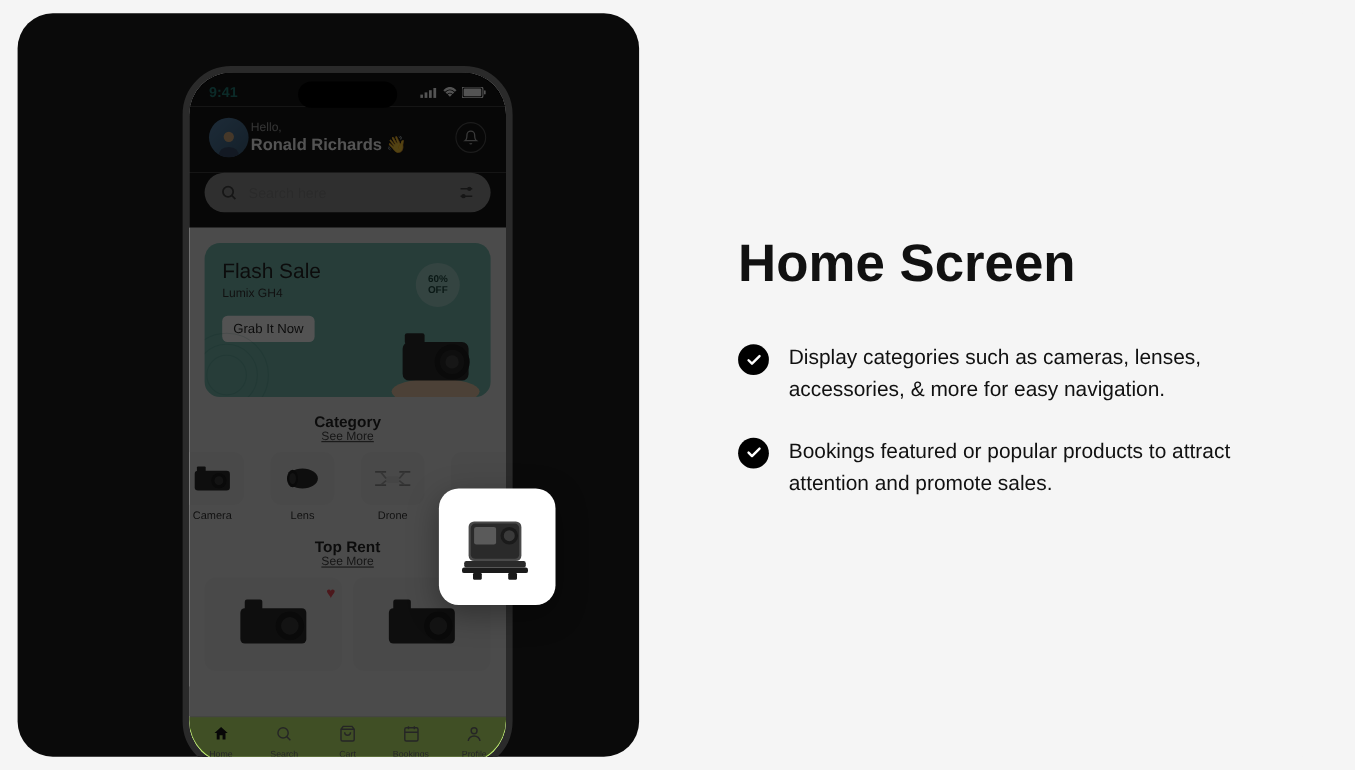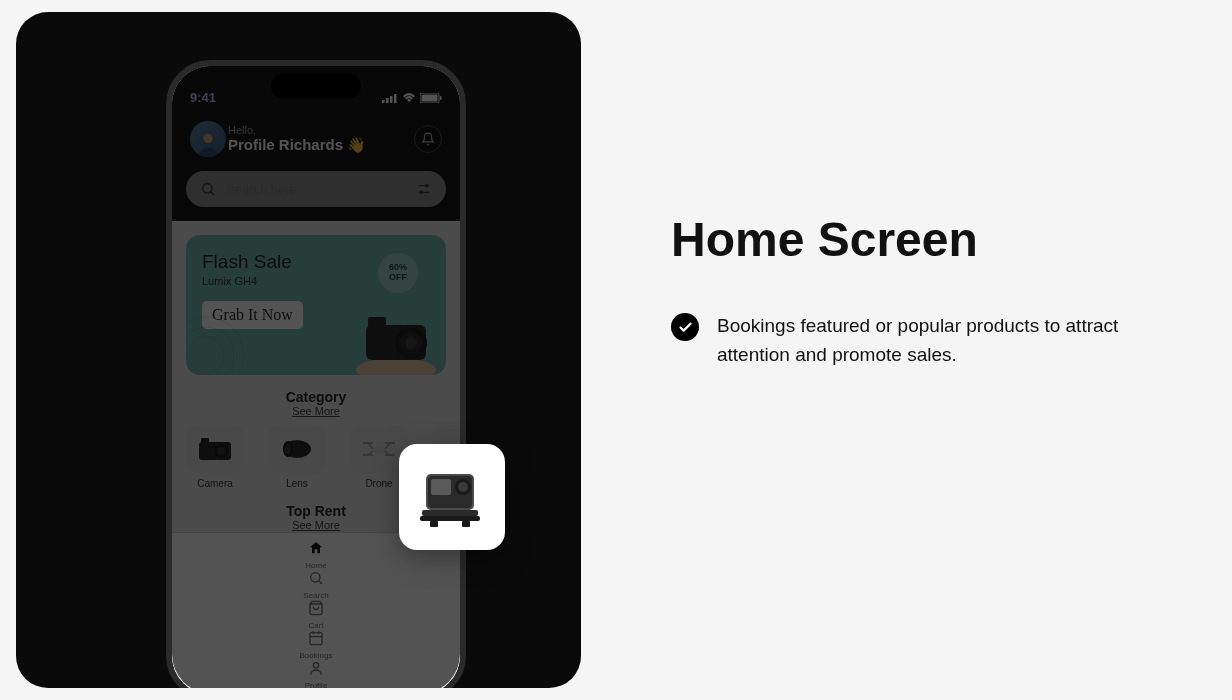--- a/index.html
+++ b/index.html
@@ -2,50 +2,50 @@
 <html><head>
 <meta charset="utf-8">
 <style>
 * { margin: 0; padding: 0; box-sizing: border-box; font-family: -apple-system, BlinkMacSystemFont, 'Segoe UI', sans-serif; }
 body { background: #f5f5f5; width: 1232px; height: 700px; overflow: hidden; }
 .card { background: #f5f5f5; border-radius: 32px; width: 1200px; height: 676px; margin: 12px 16px; display: flex; }
 .left-panel { background: #0a0a0a; border-radius: 32px; width: 565px; height: 676px; position: relative; overflow: hidden; }
 .phone-frame { position: absolute; top: 48px; left: 150px; width: 300px; height: 640px; background: #000; border: 6px solid #2a2a2a; border-radius: 44px; overflow: hidden; }
 .phone-screen { background: #e5e5e5; width: 100%; height: 100%; position: relative; }
 .dark-overlay { position: absolute; inset: 0; background: rgba(10,10,10,0.7); pointer-events: none; z-index: 5; border-radius: 40px; }
-.status-bar { background: #000; color: #c4b5fd; padding: 24px 18px 6px; display: flex; justify-content: space-between; align-items: center; font-size: 13px; font-weight: 600; }
+.status-bar { background: #000; color: #0f766e; padding: 10px 18px 6px; display: flex; justify-content: space-between; align-items: center; font-size: 13px; font-weight: 600; }
 .notch { position: absolute; top: 8px; left: 50%; transform: translateX(-50%); width: 90px; height: 24px; background: #000; border-radius: 14px; z-index: 10; }
 .status-icons { display: flex; gap: 4px; align-items: center; }
 .header-section { background: #000; padding: 10px 18px 14px; display: flex; align-items: center; gap: 2px; }
 .avatar { width: 36px; height: 36px; border-radius: 50%; background: linear-gradient(135deg,#4a7ba6,#2d5272); display: flex; align-items: flex-end; justify-content: center; overflow: hidden; }
 .avatar svg { width: 28px; height: 28px; }
 .greeting { flex: 1; color: #fff; }
 .greeting-small { font-size: 11px; color: #999; }
 .greeting-name { font-size: 15px; font-weight: 600; }
 .bell-btn { width: 28px; height: 28px; border-radius: 50%; border: 1px solid #444; display: flex; align-items: center; justify-content: center; }
 .search-bar { background: #888; margin: 0 14px; border-radius: 22px; padding: 10px 14px; display: flex; align-items: center; gap: 10px; }
 .search-bar input { background: transparent; border: none; flex: 1; font-size: 13px; color: #333; outline: none; }
 .content-area { padding: 14px; background: #e5e5e5; }
 .promo-card { background: #6bb5a8; border-radius: 14px; padding: 16px; position: relative; height: 140px; overflow: hidden; }
 .promo-title { font-size: 19px; font-weight: 400; color: #111; }
 .promo-sub { font-size: 11px; color: #222; margin-top: 2px; }
-.promo-btn { background: #fff; color: #111; font-size: 16px; padding: 5px 10px; border-radius: 5px; display: inline-block; margin-top: 14px; font-weight: 500; font-family: Liberation Serif, serif; }
+.promo-btn { background: #fff; color: #111; font-size: 12px; padding: 5px 10px; border-radius: 5px; display: inline-block; margin-top: 14px; font-weight: 500; }
 .badge-circle { position: absolute; top: 18px; right: 28px; width: 40px; height: 40px; border-radius: 50%; background: rgba(255,255,255,0.3); display: flex; flex-direction: column; align-items: center; justify-content: center; font-size: 9px; font-weight: 600; color: #0a3a30; line-height: 1.1; }
 .camera-hold { position: absolute; right: -10px; bottom: -10px; width: 120px; height: 90px; }
 .section-row { display: flex; justify-content: space-between; align-items: center; margin-top: 14px; margin-bottom: 8px; flex-direction: column; }
 .section-title { font-size: 14px; font-weight: 700; color: #111; }
 .see-more { font-size: 11px; color: #333; text-decoration: underline; }
-.cat-grid { display: flex; gap: 24px; }
+.cat-grid { display: flex; gap: 24px; justify-content: center; }
 .cat-item { flex: 1; text-align: center; }
 .cat-box { background: #ddd; border-radius: 10px; width: 58px; height: 48px; margin: 0 auto 5px; display: flex; align-items: center; justify-content: center; font-size: 26px; }
 .cat-label { font-size: 10px; color: #222; }
 .rent-grid { display: flex; gap: 10px; }
 .rent-card { flex: 1; background: #ddd; border-radius: 10px; padding: 8px; position: relative; height: 85px; }
 .heart { position: absolute; top: 6px; right: 6px; font-size: 14px; }
-.bottom-nav { position: absolute; bottom: 0; left: 0; right: 0; background: #ffffff; border-top: 1px solid #ccc; display: flex; justify-content: flex-start; padding: 7px 0 4px; flex-direction: column; }
+.bottom-nav { position: absolute; bottom: 0; left: 0; right: 0; background: #bef264; border-top: 1px solid #ccc; display: flex; justify-content: flex-start; padding: 7px 0 4px; }
 .nav-item { text-align: center; flex: 1; }
 .nav-icon { font-size: 16px; color: #666; }
 .nav-item.active .nav-icon { color: #000; }
 .nav-label { font-size: 8px; color: #666; margin-top: 1px; }
 .popout { position: absolute; top: 432px; left: 383px; width: 106px; height: 106px; background: #fff; border-radius: 18px; box-shadow: 0 8px 28px rgba(0,0,0,0.35); display: flex; align-items: center; justify-content: center; z-index: 20; }
 .right-panel { flex: 1; padding: 200px 60px 0 90px; }
 .main-title { font-size: 48px; font-weight: 700; color: #111; margin-bottom: 44px; }
 .bullet-item { display: flex; gap: 18px; margin-bottom: 26px; }
 .check-circle { width: 28px; height: 28px; border-radius: 50%; background: #000; flex-shrink: 0; display: flex; align-items: center; justify-content: center; margin-top: 2px; }
 .check-circle svg { width: 15px; height: 15px; }
@@ -82,21 +82,21 @@
 
         <div class="header-section">
           <div class="avatar">
             <svg viewBox="0 0 24 24">
                 <circle cx="12" cy="8" r="4" fill="#d4a574"></circle>
                 <path d="M4 24 Q4 16 12 16 Q20 16 20 24 Z" fill="#2a3f5f"></path>
               </svg>
           </div>
           <div class="greeting">
             <div class="greeting-small">Hello,</div>
-            <div class="greeting-name">Profile Richards 👋</div>
+            <div class="greeting-name">Ronald Richards 👋</div>
           </div>
           <div class="bell-btn">
             <svg width="14" height="14" viewBox="0 0 24 24" fill="none" stroke="#aaa" stroke-width="2">
                 <path d="M18 8a6 6 0 0 0-12 0c0 7-3 9-3 9h18s-3-2-3-9M13.7 21a2 2 0 0 1-3.4 0"></path>
               </svg>
           </div>
         </div>
 
         <div style="background:#000;padding:0 0 14px;">
           <div class="search-bar">
@@ -268,16 +268,24 @@
   </div>
 
   <div class="right-panel">
     <h1 class="main-title">Home Screen</h1>
     <div class="bullet-item">
       <div class="check-circle">
         <svg viewBox="0 0 24 24" fill="none" stroke="#fff" stroke-width="3.5" stroke-linecap="round" stroke-linejoin="round">
             <polyline points="20 6 9 17 4 12"></polyline>
           </svg>
       </div>
+      <div class="bullet-text">Display categories such as cameras, lenses, accessories, &amp; more for easy navigation.</div>
+    </div>
+    <div class="bullet-item">
+      <div class="check-circle">
+        <svg viewBox="0 0 24 24" fill="none" stroke="#fff" stroke-width="3.5" stroke-linecap="round" stroke-linejoin="round">
+            <polyline points="20 6 9 17 4 12"></polyline>
+          </svg>
+      </div>
       <div class="bullet-text">Bookings featured or popular products to attract attention and promote sales.</div>
     </div>
   </div>
 </div>
 
 </body></html>

